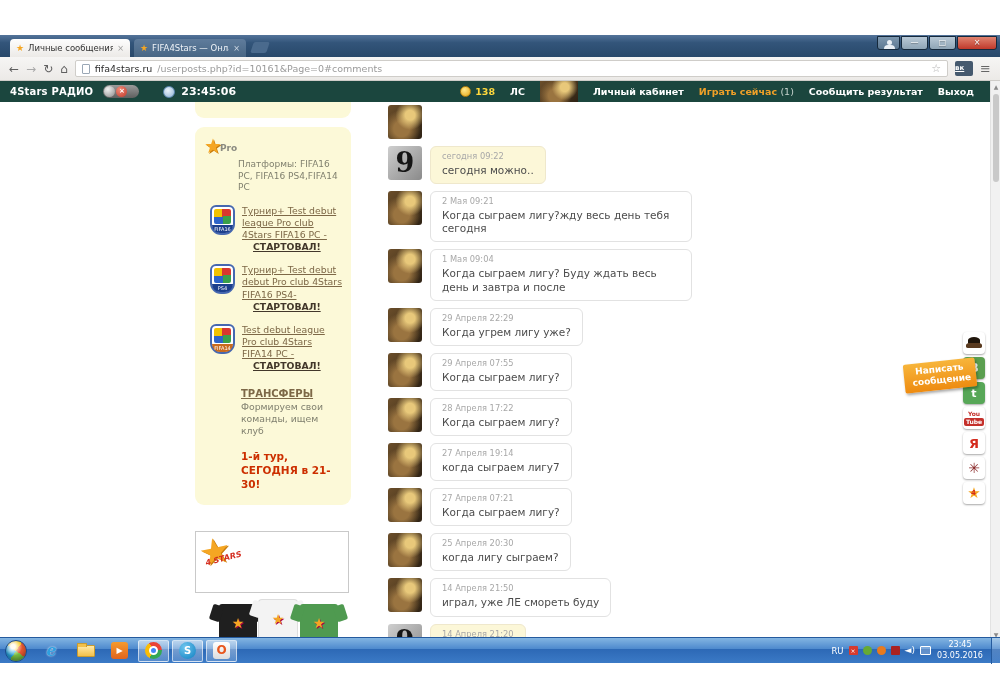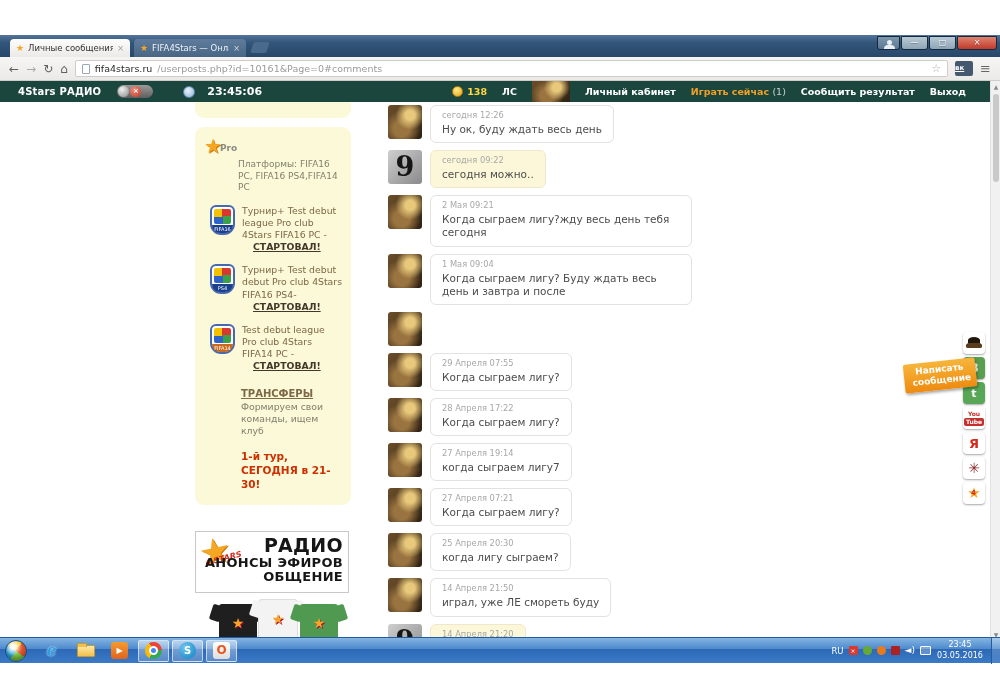--- a/index.html
+++ b/index.html
@@ -31,21 +31,21 @@
   .navbtn.fwd { color:#a9a9a9; }
   .omnibox { flex:1; height:17px; background:#fff; border:1px solid #cfcdc9; border-radius:2px; display:flex; align-items:center; gap:5px; padding:0 6px; font-size:9.5px; }
   .pageico { width:8px; height:10px; background:#fff; border:1px solid #9aa7b5; border-radius:1px; flex:0 0 auto; }
   .host { color:#2b2b2b; }
   .path { color:#9a9a9a; overflow:hidden; white-space:nowrap; }
   .omni-star { margin-left:auto; color:#b5b5b5; font-size:11px; }
   .vkext { width:18px; height:15px; background:#45596e; border-radius:2px; color:#fff; font-size:7px; font-weight:bold; text-align:left; line-height:15px;text-decoration:underline; }
   .menubtn { font-size:13px; color:#666; }
 
   
-  .siteheader { height:21px; background:#1b463e; display:flex; align-items:center; gap:16px; padding:0 18px; color:#fff; font-size:9.5px; font-weight:bold; }
+  .siteheader { height:21px; background:#1b463e; display:flex; align-items:center; gap:10px; padding:0 10px; color:#fff; font-size:9.5px; font-weight:bold; }
   .brand { font-size:10px; letter-spacing:.2px; }
   .pill { width:36px; height:13px; background:linear-gradient(#9a9a9a,#5f5f5f); border-radius:7px; display:flex; align-items:center; gap:1px; padding:0 1px; }
   .pball { width:11px; height:11px; border-radius:50%; }
   .pball.s { background:radial-gradient(circle at 35% 30%,#f0f0f0,#8a8a8a); }
   .pball.r { background:radial-gradient(circle at 35% 30%,#f08a77,#c0392b); color:#fff; font-size:7px; font-weight:bold; text-align:center; line-height:11px; }
   .clockico { width:12px; height:12px; border-radius:50%; background:radial-gradient(circle at 40% 35%,#eaf2fa,#8fb3d6); border:1px solid #5d88b0; margin-left:14px; }
   .clocktime { font-size:11px; margin-left:-4px; }
   .hdr-right { margin-left:auto; display:flex; align-items:center; gap:15px; padding-right:16px; }
   .coinwrap { display:flex; align-items:center; gap:4px; }
   .coin { width:11px; height:11px; border-radius:50%; background:radial-gradient(circle at 38% 32%,#ffe98a,#e6a817); border:1px solid #b5820f; }
@@ -69,21 +69,21 @@
   .prostar { color:#f5a623; font-size:20px; line-height:18px; text-shadow:1px 1px 0 #c87d0e; }
   .protxt { position:absolute; left:16px; top:6px; color:#8a8a80; font-size:9px; font-weight:bold; }
   .t-title { color:#9e4130; font-size:11.5px; font-weight:bold; line-height:1.2; }
   .t-plat { font-size:9px; color:#80806f; margin:4px 0 0 34px; line-height:1.3; }
   .t-item { display:flex; gap:7px; margin:11px 0 0 6px; align-items:flex-start; }
   .shield { width:25px; height:30px; background:#fff; border:2px solid #4668b0; border-radius:6px 6px 11px 11px; position:relative; flex:0 0 auto; }
   .shield .quad { position:absolute; left:2px; right:2px; top:2px; bottom:9px; background:conic-gradient(#d8382e 0 25%, #3aa04a 0 50%, #2e64c8 0 75%, #f2c200 0); border-radius:2px; }
   .shield .bnr { position:absolute; left:0; right:0; bottom:0; height:8px; background:#1c3f8c; color:#fff; font-size:5px; text-align:center; line-height:8px; border-radius:0 0 8px 8px; overflow:hidden; }
   .shield.s3 .bnr { background:#c96a1e; }
   .t-text { font-size:9.3px; line-height:1.3; }
-  .t-link { color:#7d6847; cursor:pointer; }
+  .t-link { color:#7d6847; text-decoration:underline; cursor:pointer; }
   .t-status { color:#42372a; font-weight:bold; text-decoration:underline;margin-left:11px; }
   .transfers { display:inline-block; margin:16px 0 2px 37px; color:#7d6847; font-size:10px; font-weight:bold; text-decoration:underline; cursor:pointer; }
   .t-desc { margin-left:37px; font-size:9.3px; color:#80806f; line-height:1.3; }
   .t-round { margin:13px 0 0 37px; color:#cc2f00; font-size:10.5px; font-weight:bold; line-height:1.3; width:90px; }
 
   .radiobanner { margin-top:26px; width:154px; height:62px; background:#fff; border:1px solid #c9c9c9; position:relative; cursor:pointer; }
   .rb-star { position:absolute; left:3px; top:2px; font-size:36px; color:#f5a623; text-shadow:1px 1px 0 #c87d0e; transform:rotate(-12deg); line-height:1; }
   .rb-4 { position:absolute; left:9px; top:22px; color:#d42b1e; font-size:8px; font-weight:bold; font-style:italic; transform:rotate(-14deg); white-space:nowrap; }
   .rb-text { position:absolute; right:5px; top:4px; text-align:right; color:#161616; font-weight:bold; line-height:1.05; letter-spacing:.3px; }
   .rb1 { font-size:19px; }
@@ -264,49 +264,40 @@
         </div>
 
         <span class="transfers">ТРАНСФЕРЫ</span>
         <div class="t-desc">Формируем свои команды, ищем клуб</div>
         <div class="t-round">1-й тур, СЕГОДНЯ в 21-30!</div>
       </div>
 
       <div class="radiobanner">
         <div class="rb-star">★</div>
         <div class="rb-4">4 STARS</div>
-        <div class="rb-text">
-          <div class="rb1">РАДИО</div>
-          <div class="rb2">АНОНСЫ ЭФИРОВ</div>
-          <div class="rb3">ОБЩЕНИЕ</div>
-        </div>
       </div>
 
       <div class="merch">
         <div class="tee black">
             <span class="tstar">★</span>
           </div>
         <div class="tee white">
             <span class="tstar">★</span>
           </div>
         <div class="tee green">
             <span class="tstar">★</span>
           </div>
 
       </div>
 
     </div>
 
     <div class="chat">
       <div class="msg">
         <div class="mav photo"></div>
-        <div class="bub">
-          <div class="mdate">сегодня 12:26</div>
-          <div class="mtext">Ну ок, буду ждать весь день</div>
-        </div>
       </div>
       <div class="msg">
         <div class="mav nine">9</div>
         <div class="bub hl">
           <div class="mdate">сегодня 09:22</div>
           <div class="mtext">сегодня можно..</div>
         </div>
       </div>
       <div class="msg">
         <div class="mav photo"></div>
@@ -317,20 +308,24 @@
       </div>
       <div class="msg">
         <div class="mav photo"></div>
         <div class="bub">
           <div class="mdate">1 Мая 09:04</div>
           <div class="mtext">Когда сыграем лигу? Буду ждать весь день и завтра и после</div>
         </div>
       </div>
       <div class="msg">
         <div class="mav photo"></div>
+        <div class="bub">
+          <div class="mdate">29 Апреля 22:29</div>
+          <div class="mtext">Когда угрем лигу уже?</div>
+        </div>
       </div>
       <div class="msg">
         <div class="mav photo"></div>
         <div class="bub">
           <div class="mdate">29 Апреля 07:55</div>
           <div class="mtext">Когда сыграем лигу?</div>
         </div>
       </div>
       <div class="msg">
         <div class="mav photo"></div>

